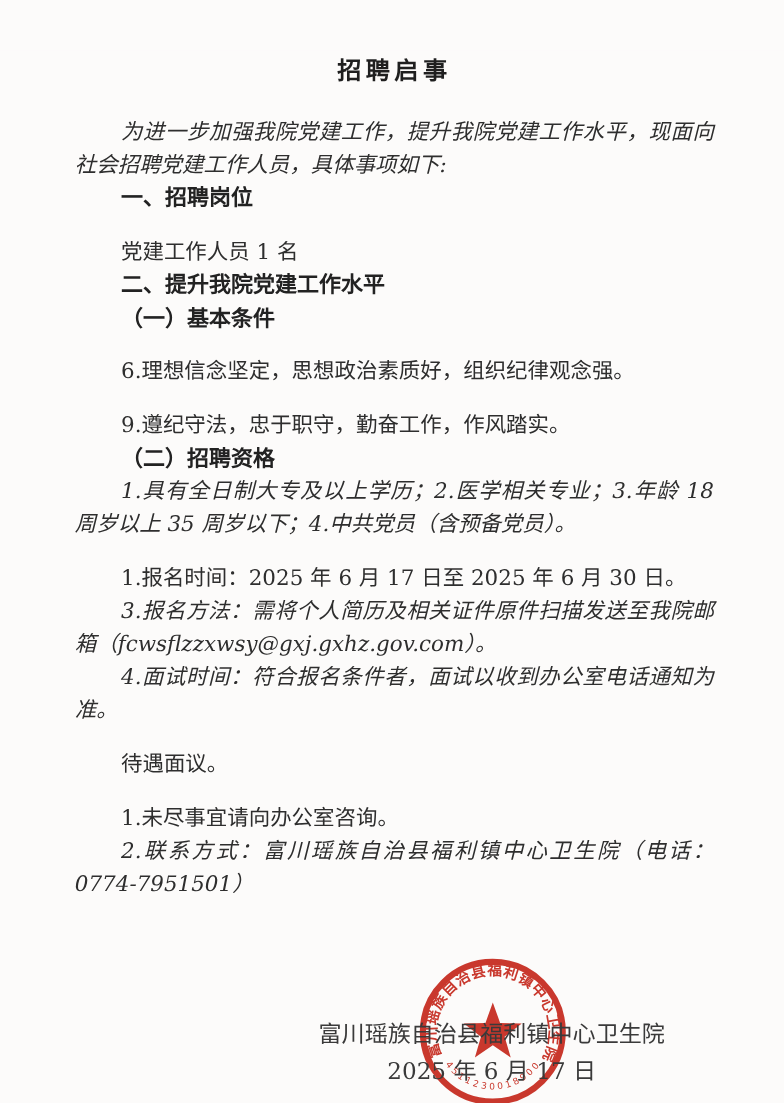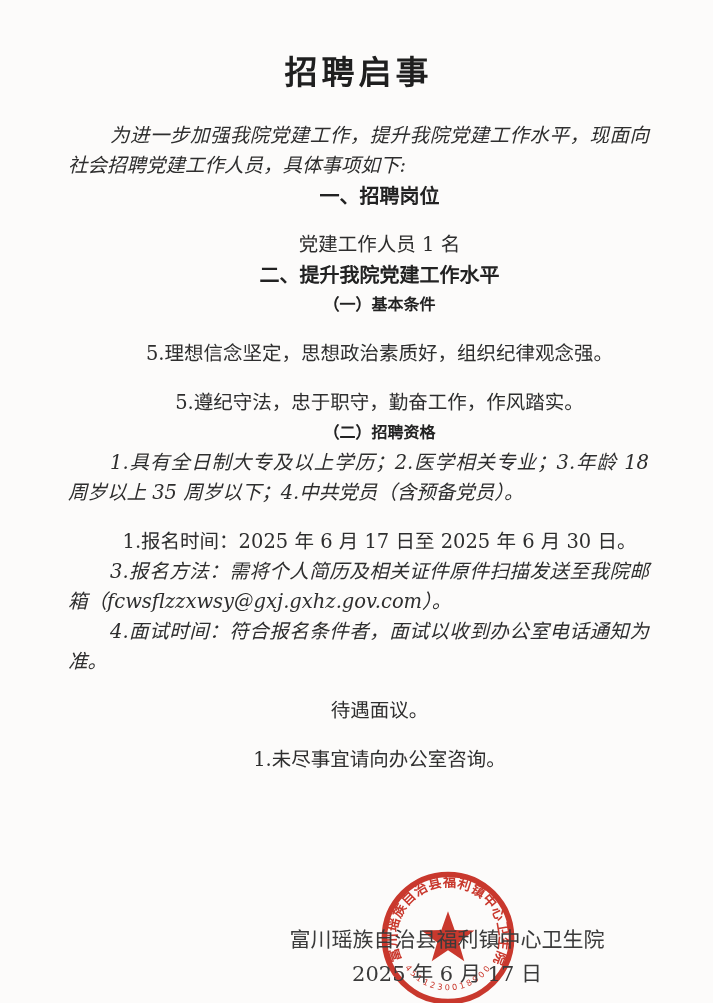--- a/index.html
+++ b/index.html
@@ -14,44 +14,44 @@
     position: relative;
     width: 713px; height: 1003px;
     background: #fcfbfa;
   }
   .doc {
     padding: 0 64px 0 68px;
   }
   .doc-title {
     margin-top: 46px;
     text-align: center;
-    font-size: 33px;
+    font-size: 22px;
     font-weight: bold;
     letter-spacing: 4px;
     color: #1f1f1f;
   }
   .doc-content {
     margin-top: 27px;
     font-size: 19.5px;
     line-height: 30px;
   }
-  .block { margin: 0; text-align: center; }
+  .block { margin: 0; }
   .block.para { text-indent: 42px; text-align: justify; font-style: italic; }
   .block.body { padding-left: 42px; margin-top: 19px; }
   .block.h1 {
     padding-left: 42px;
     font-family: "Liberation Sans", "DejaVu Sans", sans-serif;
     font-weight: bold;
     font-size: 20px;
     color: #222;
   }
   .block.h2 {
     padding-left: 42px;
     font-weight: bold;
-    font-size: 16px;
+    font-size: 20px;
     color: #222;
   }
   .signature {
     position: absolute;
     left: 0; right: 0;
     top: 877px;
     padding-left: 181px;
     text-align: center;
     font-size: 21px;
     line-height: 34px;
@@ -74,29 +74,30 @@
   <div class="doc">
     <div class="doc-title">招聘启事</div>
 
     <div class="doc-content">
 
     <div class="block para">为进一步加强我院党建工作，提升我院党建工作水平，现面向社会招聘党建工作人员，具体事项如下:</div>
         <div class="block h1">一、招聘岗位</div>
         <div class="block body">党建工作人员 1 名</div>
         <div class="block h1">二、提升我院党建工作水平</div>
         <div class="block h2">（一）基本条件</div>
-        <div class="block body">5.理想信念坚定，思想政治素质好，组织纪律观念强。</div>
-        <div class="block body">5.遵纪守法，忠于职守，勤奋工作，作风踏实。</div>
+        <div class="block body">6.理想信念坚定，思想政治素质好，组织纪律观念强。</div>
+        <div class="block body">9.遵纪守法，忠于职守，勤奋工作，作风踏实。</div>
         <div class="block h2">（二）招聘资格</div>
         <div class="block para">1.具有全日制大专及以上学历；2.医学相关专业；3.年龄 18 周岁以上 35 周岁以下；4.中共党员（含预备党员）。</div>
         <div class="block body">1.报名时间：2025 年 6 月 17 日至 2025 年 6 月 30 日。</div>
         <div class="block para">3.报名方法：需将个人简历及相关证件原件扫描发送至我院邮箱（fcwsflzzxwsy@gxj.gxhz.gov.com）。</div>
         <div class="block para">4.面试时间：符合报名条件者，面试以收到办公室电话通知为准。</div>
         <div class="block body">待遇面议。</div>
         <div class="block body">1.未尽事宜请向办公室咨询。</div>
+        <div class="block para">2.联系方式：富川瑶族自治县福利镇中心卫生院（电话：0774-7951501）</div>
       </div>
   </div>
 
   <svg class="seal" viewBox="0 0 160 160" xmlns="http://www.w3.org/2000/svg">
     <defs>
       <path id="seal-top-arc" d="M 34.7,101.1 A 50,50 0 1 1 125.3,101.1" fill="none"></path>
       <path id="seal-bottom-arc" d="M 35.8,105.5 A 51,51 0 0 0 124.2,105.5" fill="none"></path>
     </defs>
     <circle cx="80" cy="80" r="62" fill="none" stroke="#c5281c" stroke-width="5.5"></circle>
     <path d="M80,54 L86.5,72.1 L105.7,72.7 L90.5,84.4 L95.9,102.8 L80,92 L64.1,102.8 L69.5,84.4 L54.3,72.7 L73.5,72.1 Z" fill="#c5281c"></path>

